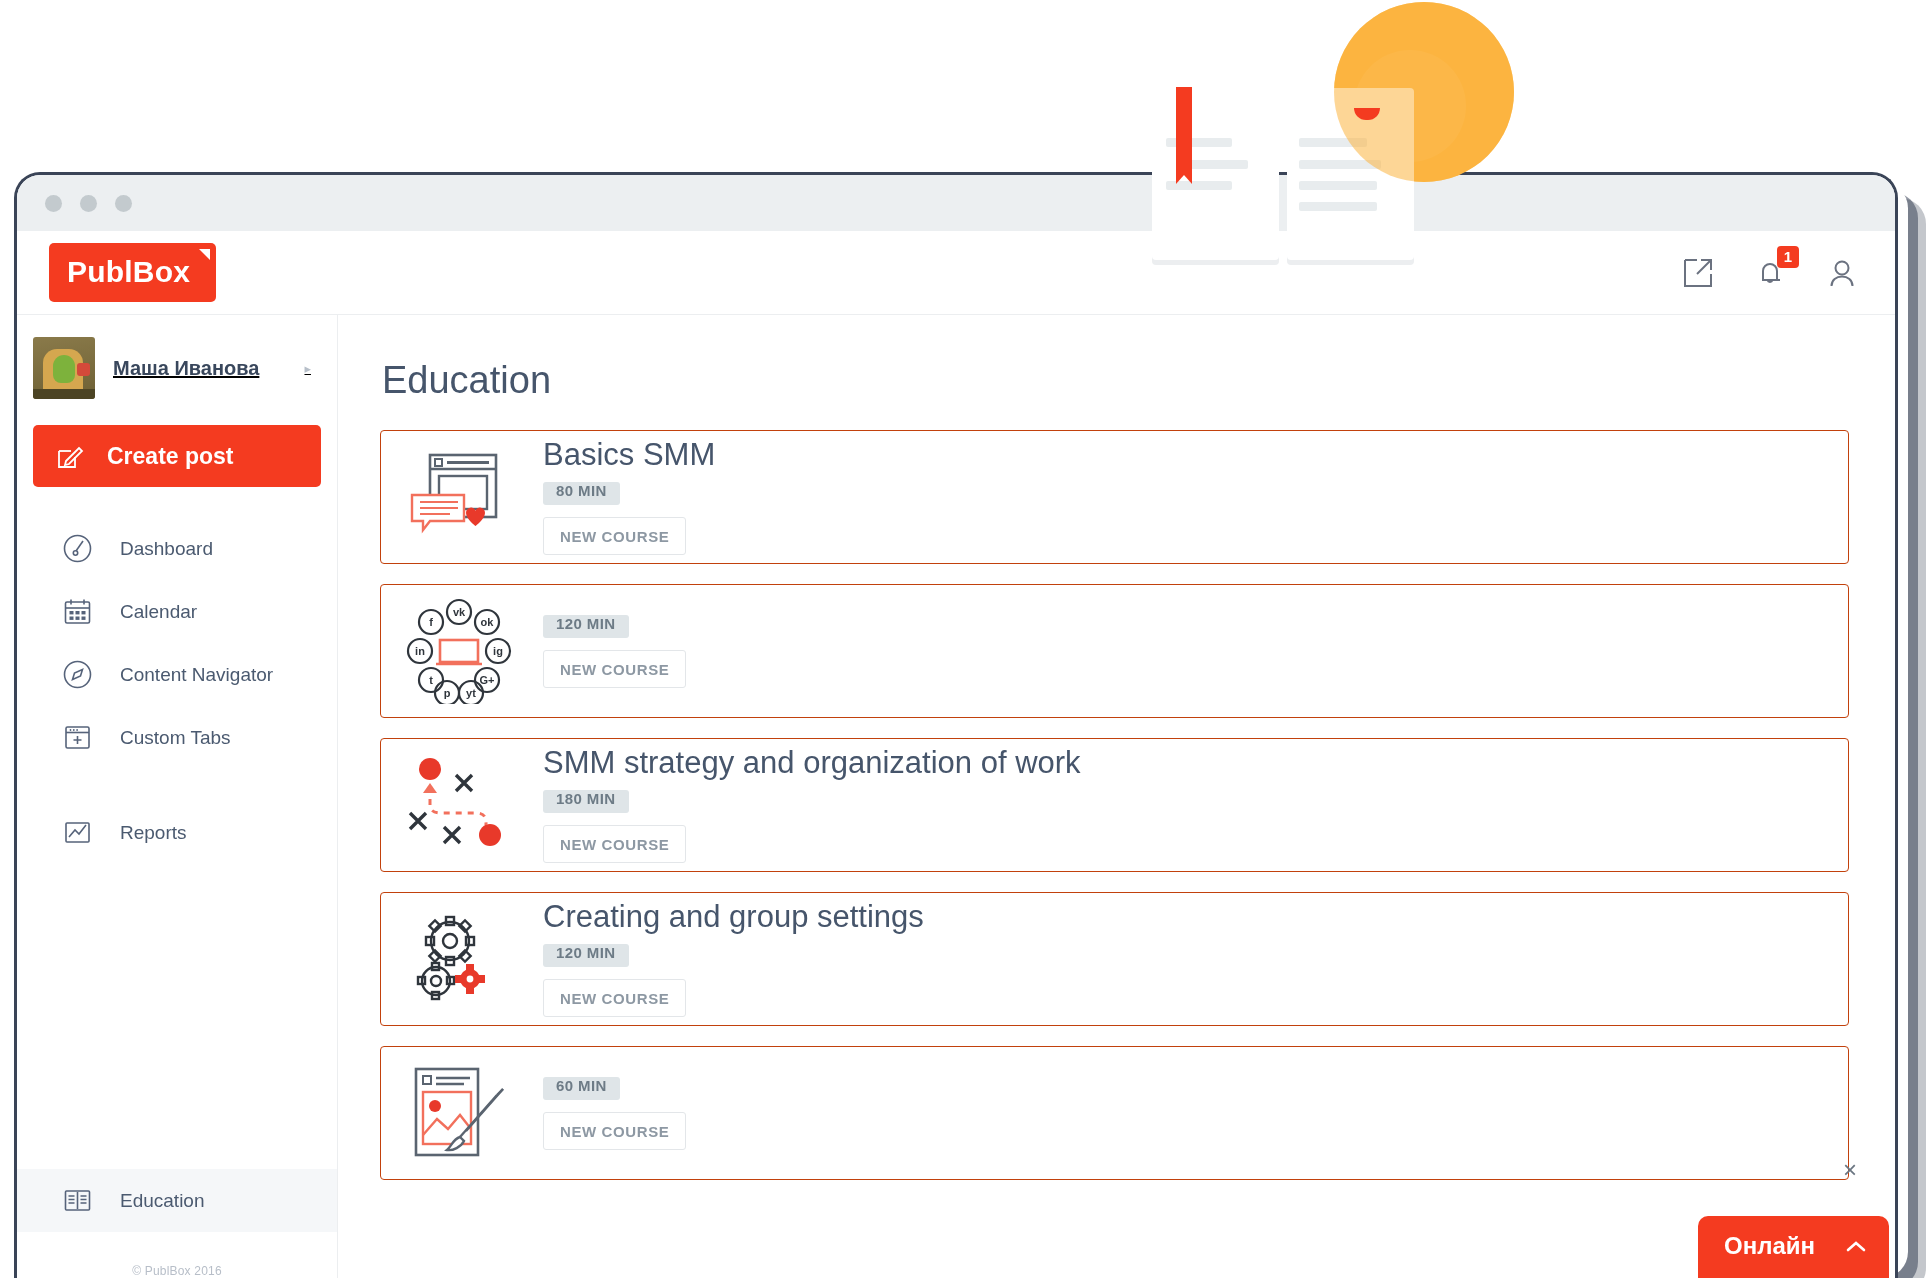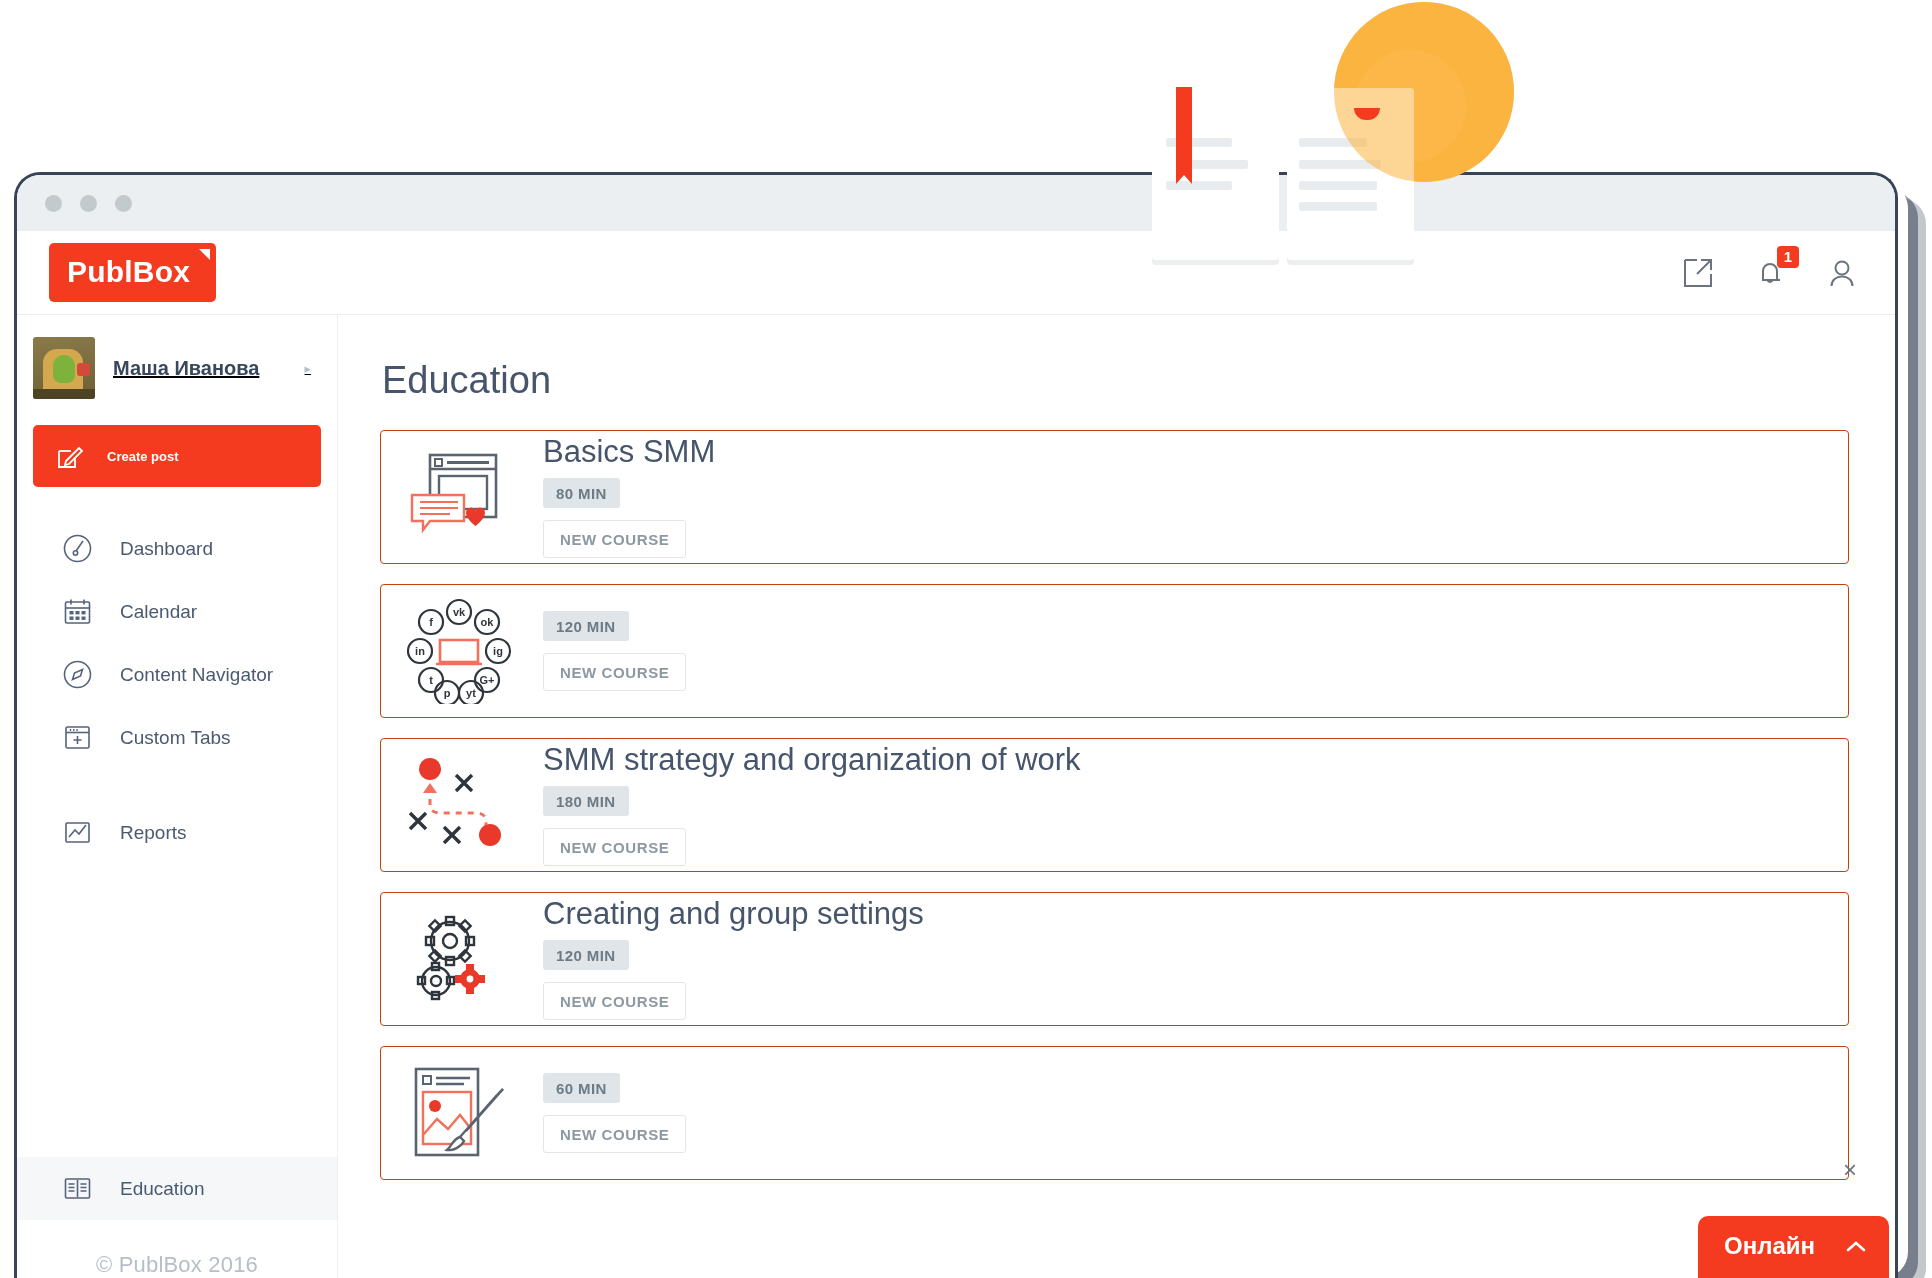--- a/index.html
+++ b/index.html
@@ -144,21 +144,21 @@
   .profile-caret {
     color: #b7bfc9; font-size: 13px; margin-right: 26px;
   }
   .createpost {
     margin: 8px 16px 0 16px;
     background: #f43b20;
     border-radius: 5px;
     height: 62px;
     display: flex; align-items: center;
     color: #ffffff;
-    font-size: 13px; font-weight: bold;
+    font-size: 23px; font-weight: bold;
     cursor: pointer;
   }
   .createpost .cp-icon { margin-left: 22px; margin-right: 22px; width: 30px; height: 30px; }
 
   .nav { margin-top: 30px; }
   .navitem {
     display: flex; align-items: center;
     height: 63px;
     padding-left: 44px;
     box-sizing: border-box;
@@ -171,21 +171,21 @@
     margin-right: 26px;
     color: #56637a;
   }
   .navitem .nv-caret { color: #c3cad3; font-size: 11px; margin-left: 14px; }
   .nav-gap { height: 32px; }
   .sidebar-spacer { flex: 1; }
   .navitem.active { background: #f5f7f9; }
   .copyright {
     text-align: center;
     color: #b7bec8;
-    font-size: 22px;
+    font-size: 12px;
     padding: 32px 0 0 0;
     letter-spacing: .2px;
   }
 
   
   .main {
     flex: 1;
     background: #ffffff;
     padding: 44px 46px 0 42px;
     box-sizing: border-box;
@@ -217,21 +217,21 @@
     font-size: 31px; color: #46556b;
     font-weight: normal;
     line-height: 1.05;
     margin-bottom: 10px;
   }
   .badge-min {
     display: inline-block;
     background: #dfe5e8; color: #6d7b86;
     font-size: 15px; font-weight: bold;
     letter-spacing: .4px;
-    padding: 7px 13px 6px 13px;
+    padding: 0 13px 6px 13px;
     border-radius: 3px;
     margin-bottom: 12px;
   }
   .btn-newcourse {
     display: inline-block;
     border: 1px solid #e3e6e9;
     border-radius: 3px;
     color: #8d98a3;
     font-size: 15px; font-weight: bold;
     letter-spacing: .6px;

